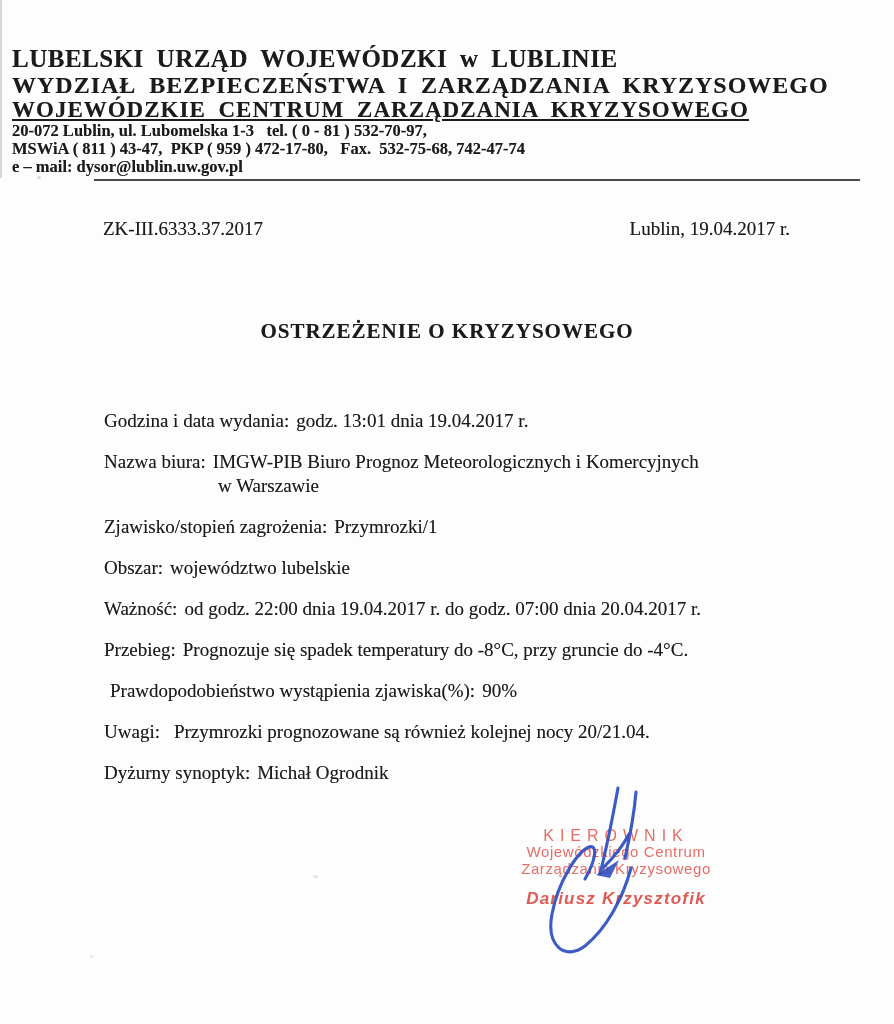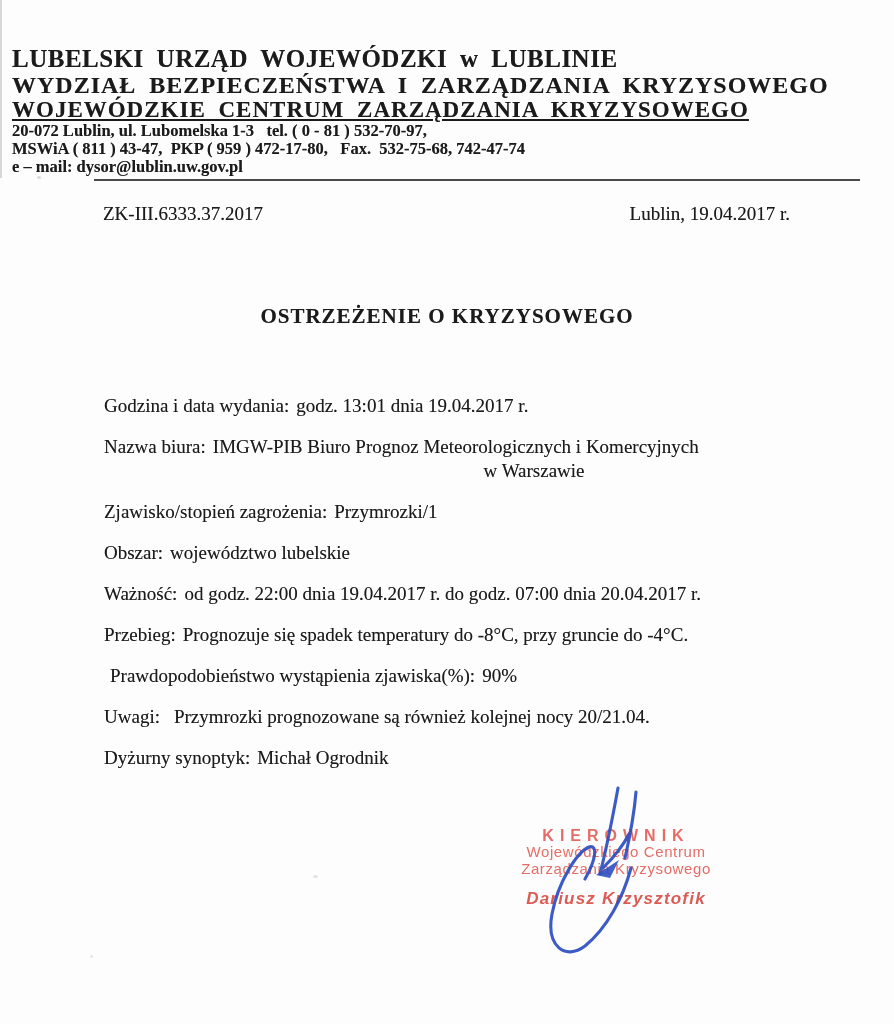--- a/index.html
+++ b/index.html
@@ -10,37 +10,37 @@
     text-shadow:0 0 .5px rgba(20,20,20,.45);
   }
   
   .header { text-align:left; padding-top:46px; margin-left:12px; }
   .hdr-l1 { font-weight:bold; font-size:25px; line-height:26px; word-spacing:6px; letter-spacing:.5px; }
   .hdr-l2 { font-weight:bold; font-size:24px; line-height:26px; word-spacing:6px; letter-spacing:1px; }
   .hdr-l3 { font-weight:bold; font-size:23px; line-height:24px; word-spacing:6px; letter-spacing:1px;text-decoration:underline; }
   .hdr-sm { font-weight:bold; font-size:16.5px; line-height:18px; white-space:pre; }
   .rule { border:none; border-top:2.5px solid #4a4a4a; margin:3px 34px 0 94px; }
   
-  .ref-row { display:flex; justify-content:space-between; padding:0 104px 0 103px; margin-top:22px; font-size:19px; }
+  .ref-row { display:flex; justify-content:space-between; padding:0 104px 0 103px; margin-top:37px; font-size:19px; }
   
   .title { text-align:center; margin-top:79px; font-weight:bold; font-size:21px; letter-spacing:1px; }
   
   .fields { margin:65px 44px 0 104px; font-size:19px; line-height:24px; }
   .field { margin-bottom:17px; }
   .field .lbl { font-weight:normal; margin-right:7px; }
   .field.gap-wide .lbl { margin-right:14px; }
   .field.indent { padding-left:6px; }
-  .cont-line { margin-left:114px;text-align:center; }
+  .cont-line { margin-left:114px; }
   
   .stamp {
     position:absolute; left:500px; top:827px; width:232px; text-align:center;
     font-family:"Liberation Sans", sans-serif; color:#e25a52;
     text-shadow:none; filter:blur(.3px); opacity:.88;
   }
-  .stamp-l1 { font-size:16px; font-weight:bold; letter-spacing:6px; line-height:17px; }
+  .stamp-l1 { font-size:16px; font-weight:normal; letter-spacing:6px; line-height:17px; }
   .stamp-l2, .stamp-l3 { font-size:15px; letter-spacing:.6px; line-height:16.5px; }
   .stamp-name { margin-top:12px; font-size:17px; font-weight:bold; font-style:italic; letter-spacing:1.2px; color:#d8453d; }
   .sig { position:absolute; left:533px; top:776px; width:122px; height:186px; }
   
   .edge-line { position:absolute; left:0; top:0; width:2px; height:178px; background:#c9c9c9; opacity:.75; }
   .speck { position:absolute; background:#d9d9d9; border-radius:50%; }
   .speck.s1 { left:37px; top:176px; width:4px; height:3px; }
   .speck.s2 { left:313px; top:875px; width:5px; height:3px; opacity:.7; }
   .speck.s3 { left:90px; top:955px; width:3px; height:3px; opacity:.6; }
 </style>

